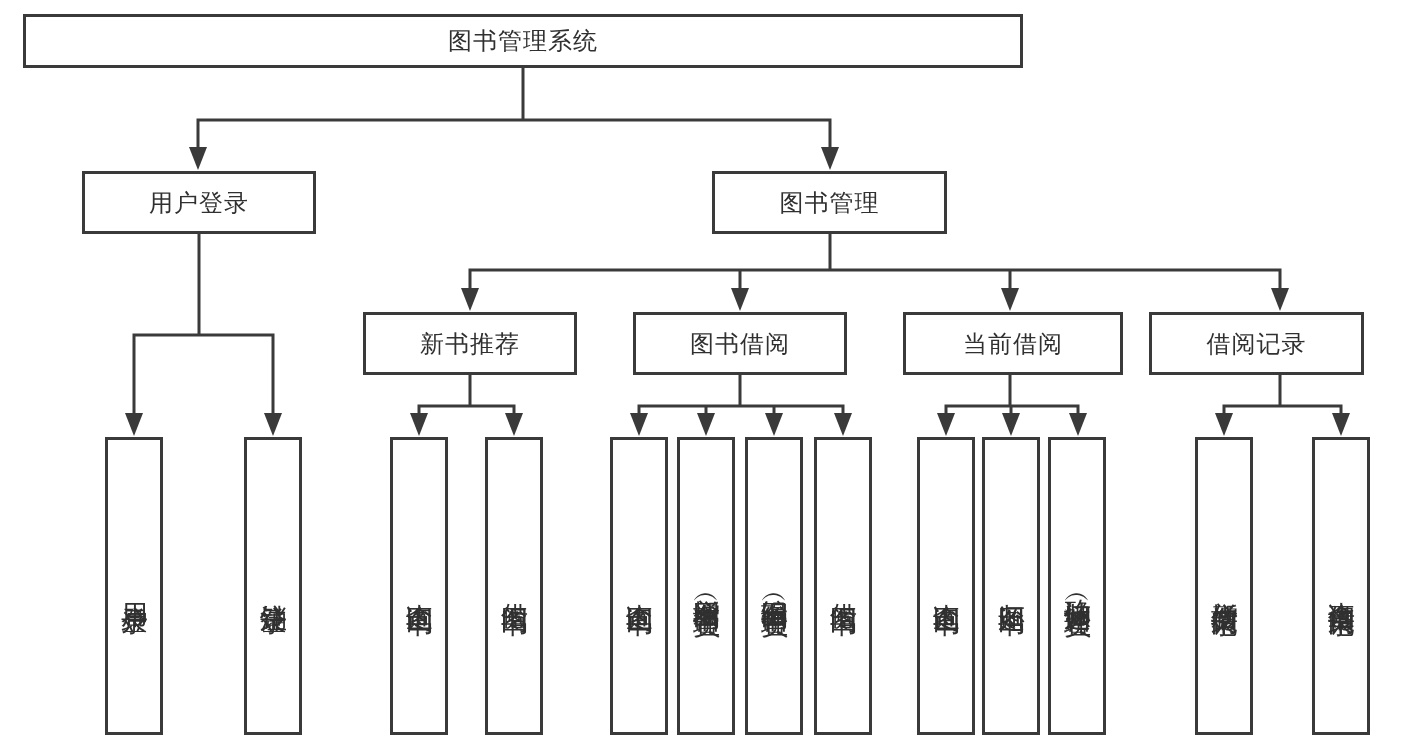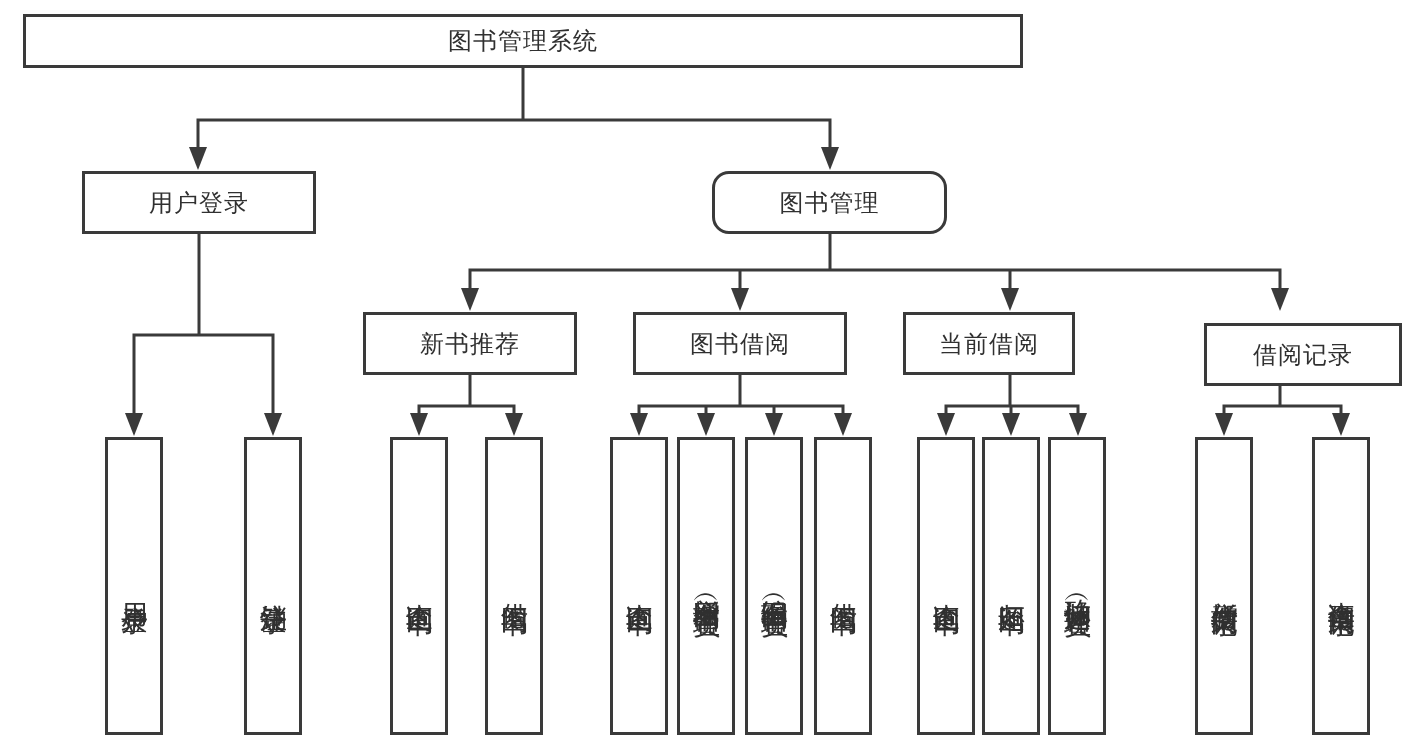--- a/index.html
+++ b/index.html
@@ -87,26 +87,26 @@
       <polygon points="1002,413 1020,413 1011,436"></polygon>
       <polygon points="1069,413 1087,413 1078,436"></polygon>
       <polygon points="1215,413 1233,413 1224,436"></polygon>
       <polygon points="1332,413 1350,413 1341,436"></polygon>
     </g>
   </svg>
 
   <div class="box" style="left:23px; top:14px; width:1000px; height:54px;">图书管理系统</div>
 
   <div class="box" style="left:82px; top:171px; width:234px; height:63px;">用户登录</div>
-  <div class="box" style="left:712px; top:171px; width:235px; height:63px;border-radius:17px;">图书管理</div>
+  <div class="box" style="left:712px; top:171px; width:235px; height:63px;">图书管理</div>
 
   <div class="box" style="left:633px; top:312px; width:214px; height:63px;">图书借阅</div>
   <div class="box" style="left:363px; top:312px; width:214px; height:63px;">新书推荐</div>
-  <div class="box" style="left:903px; top:312px; width:172px; height:63px;">当前借阅</div>
-  <div class="box" style="left:1204px; top:312px; width:198px; height:63px;margin-top:11px;">借阅记录</div>
+  <div class="box" style="left:903px; top:312px; width:220px; height:63px;">当前借阅</div>
+  <div class="box" style="left:1149px; top:312px; width:215px; height:63px;">借阅记录</div>
 
   <div class="box leaf" style="left:105px; top:437px; width:58px; height:298px;">用户登录</div>
   <div class="box leaf" style="left:244px; top:437px; width:58px; height:298px;">注销登录</div>
 
   <div class="box leaf" style="left:390px; top:437px; width:58px; height:298px;">查询图书</div>
   <div class="box leaf" style="left:485px; top:437px; width:58px; height:298px;">借阅图书</div>
 
   <div class="box leaf" style="left:610px; top:437px; width:58px; height:298px;">查询图书</div>
   <div class="box leaf" style="left:677px; top:437px; width:58px; height:298px;">新增图书（管理员）</div>
   <div class="box leaf" style="left:745px; top:437px; width:58px; height:298px;">编辑图书（管理员）</div>

